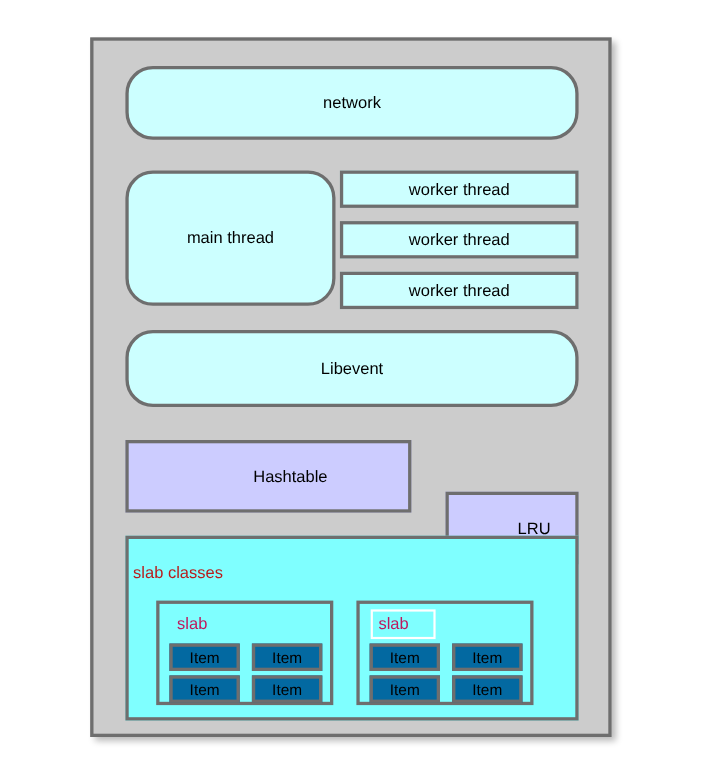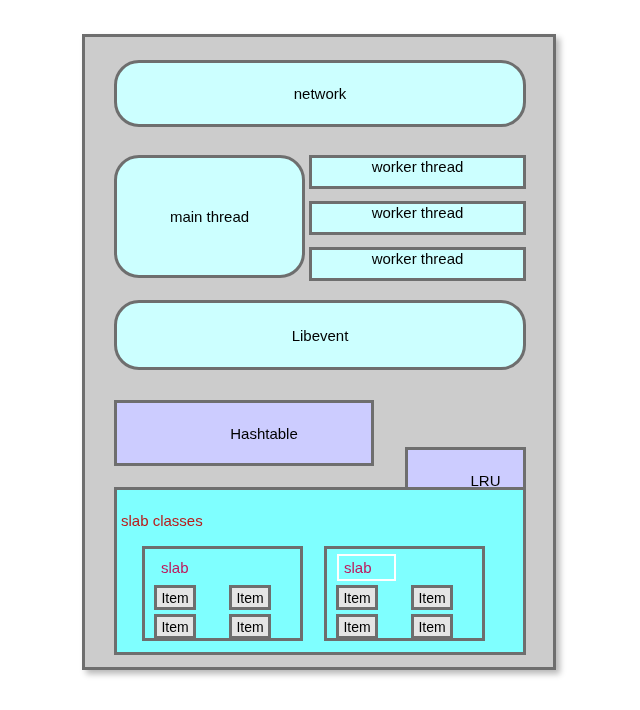--- a/index.html
+++ b/index.html
@@ -69,20 +69,21 @@
   }
   .worker {
     position: absolute;
     left: 0;
     width: 217px;
     height: 34px;
     box-sizing: border-box;
     border: 3px solid #6e6e6e;
     background: #ccffff;
     display: flex;
+    align-items: center;
     justify-content: center;
     font-size: 15px;
     color: #000;
     white-space: nowrap;
   }
   .worker-0 { top: 0px; }
   .worker-1 { top: 46px; }
   .worker-2 { top: 92px; }
 
   .libevent {
@@ -145,25 +146,25 @@
 
   .item-grid {
     position: absolute;
     left: 9px;
     top: 36px;
     width: 143px;
     height: 54px;
   }
   .item-box {
     position: absolute;
-    width: 42px;
+    width: 64px;
     height: 25px;
     box-sizing: border-box;
     border: 3px solid #6e6e6e;
-    background: #e5e5e5;
+    background: #0369a1;
     display: flex;
     align-items: center;
     justify-content: center;
     font-size: 14px;
     color: #000;
     white-space: nowrap;
   }
   .item-r0 { top: 0px; }
   .item-r1 { top: 29px; }
   .item-c0 { left: 0px; }

